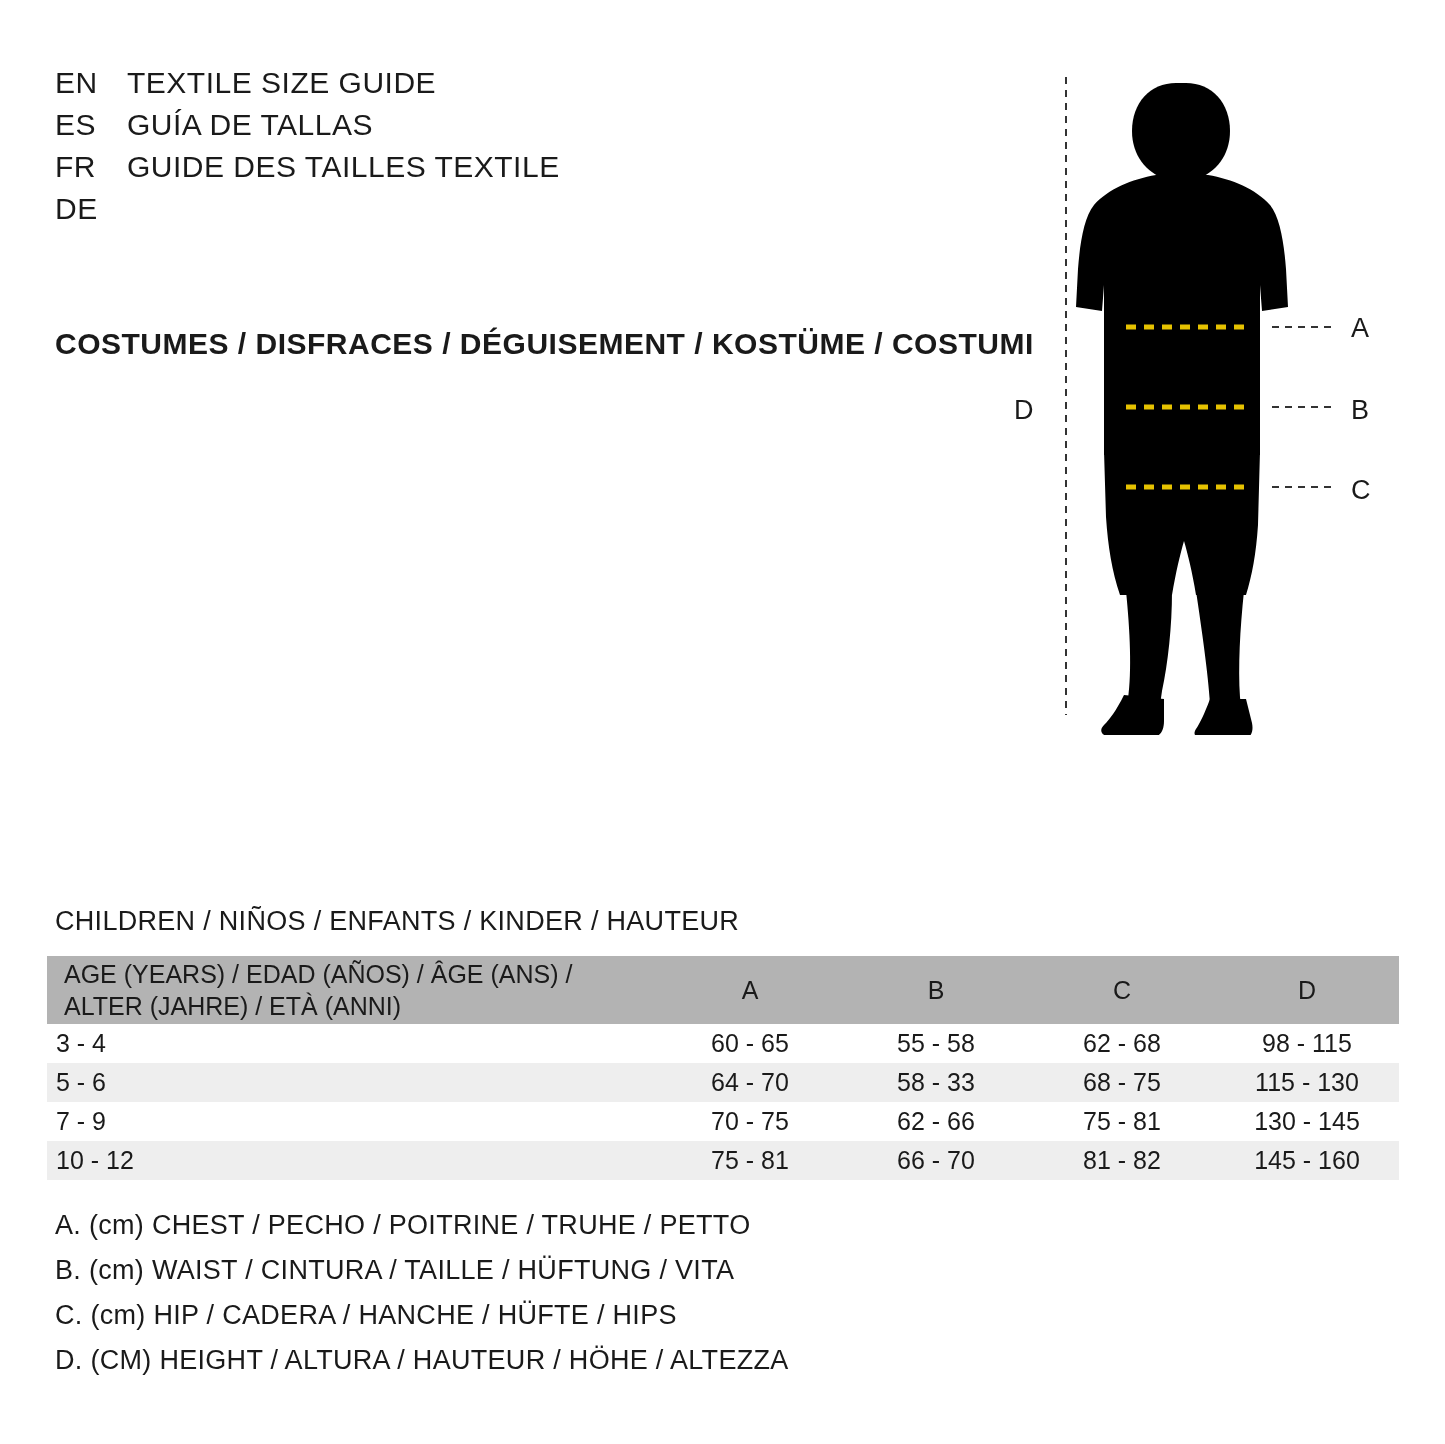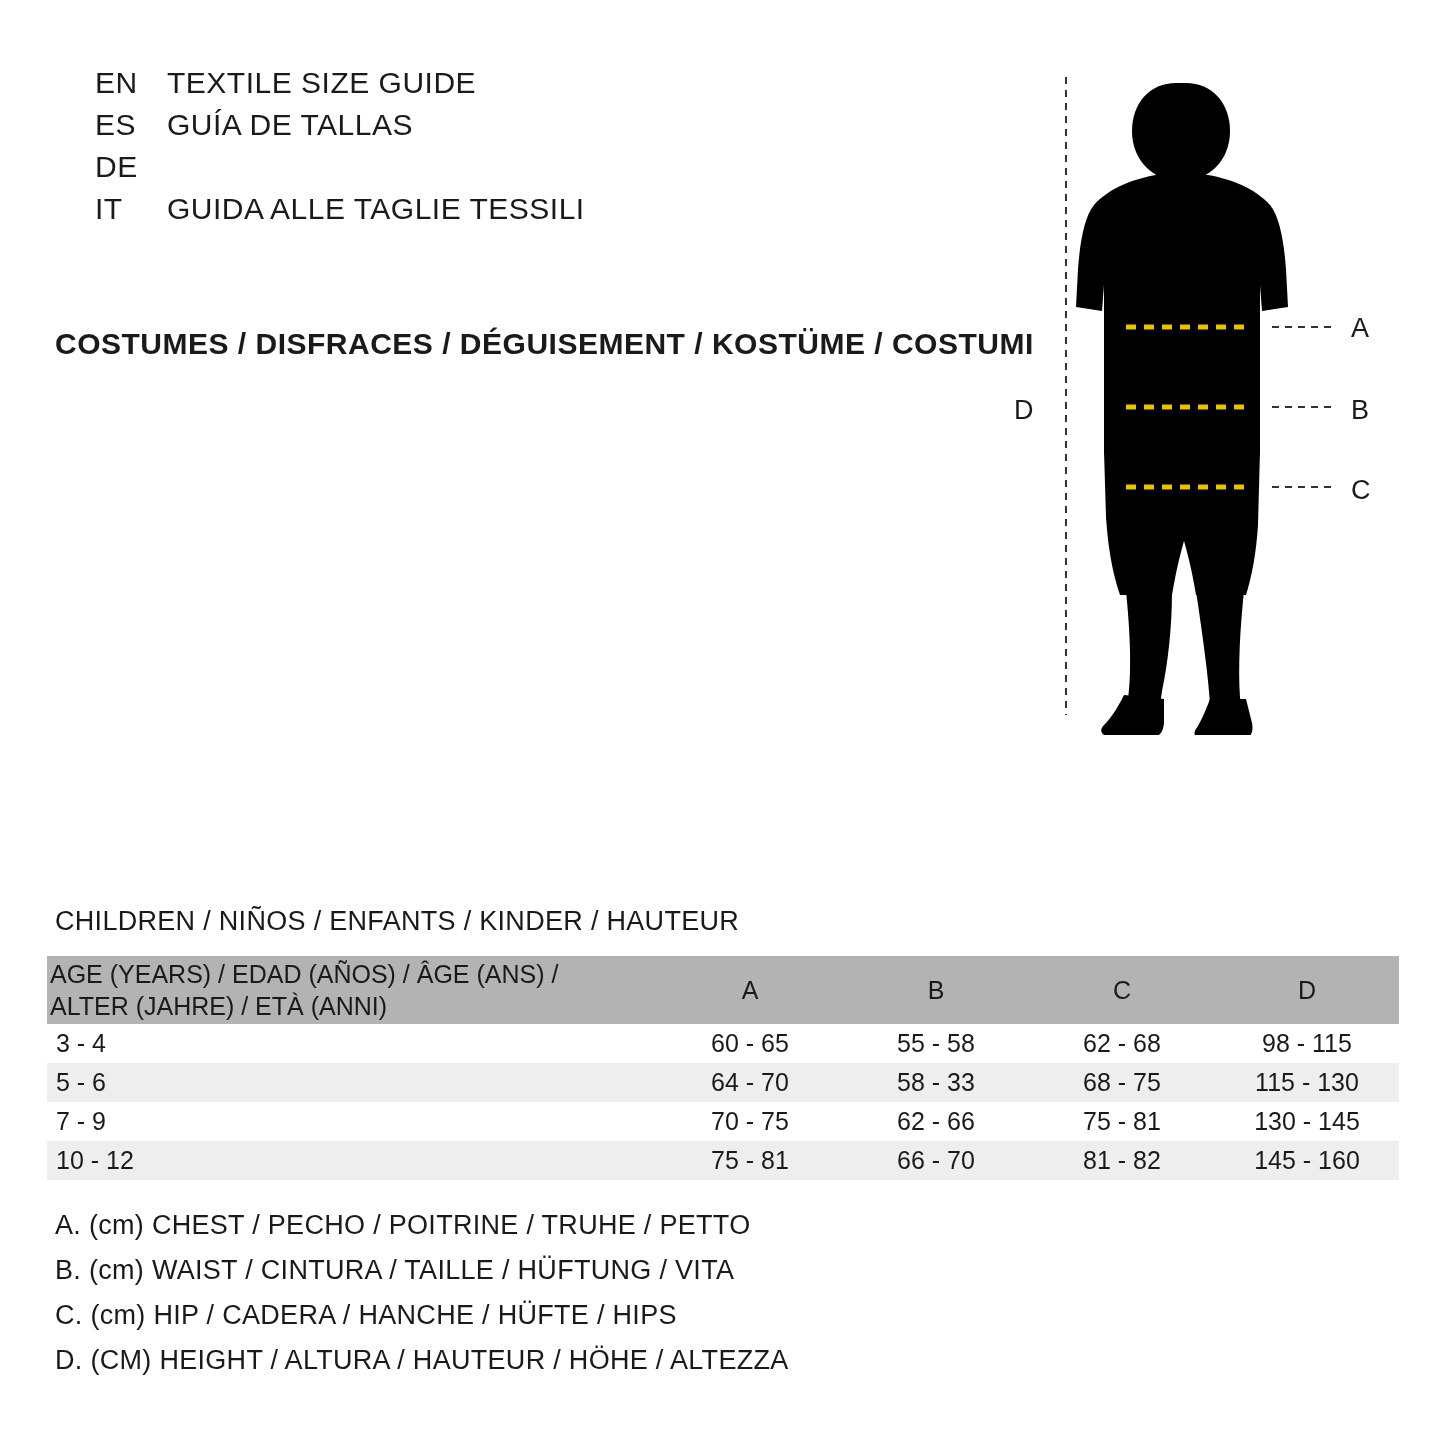--- a/index.html
+++ b/index.html
@@ -25,21 +25,20 @@
   }
   .lang-row {
     display: flex;
     align-items: baseline;
     height: 42px;
   }
   .lang-code {
     width: 72px;
     font-size: 30px;
     letter-spacing: 0.5px;
-    margin-left: 40px;
   }
   .lang-text {
     font-size: 30px;
     letter-spacing: 0.5px;
   }
   .costumes-line {
     position: absolute;
     left: 55px;
     top: 327px;
     font-size: 30px;
@@ -94,21 +93,21 @@
     background: #b3b3b3;
   }
   thead th {
     height: 68px;
     text-align: center;
     color: #1a1a1a;
     font-size: 25px;
   }
   thead th.age-head {
     text-align: left;
-    padding-left: 3px;
+    padding-left: 17px;
     line-height: 1.28;
     margin-left: 28px;
   }
   tbody td {
     height: 39px;
     text-align: center;
   }
   tbody td.age-cell {
     text-align: left;
     padding-left: 9px;
@@ -143,25 +142,25 @@
 <div class="lang-block">
   <div class="lang-row">
     <div class="lang-code">EN</div>
     <div class="lang-text">TEXTILE SIZE GUIDE</div>
   </div>
   <div class="lang-row">
     <div class="lang-code">ES</div>
     <div class="lang-text">GUÍA DE TALLAS</div>
   </div>
   <div class="lang-row">
+    <div class="lang-code">FR</div>
+    <div class="lang-text">GUIDE DES TAILLES TEXTILE</div>
+  </div>
+  <div class="lang-row">
     <div class="lang-code">DE</div>
-  </div>
-  <div class="lang-row">
-    <div class="lang-code">IT</div>
-    <div class="lang-text">GUIDA ALLE TAGLIE TESSILI</div>
   </div>
 </div>
 
 <div class="costumes-line">COSTUMES / DISFRACES / DÉGUISEMENT / KOSTÜME / COSTUMI</div>
 
 <div class="figure-area">
   <svg class="figure-svg" width="420" height="680" viewBox="0 0 420 680">
 
     <line x1="86" y1="22" x2="86" y2="660" stroke="#333333" stroke-width="2" stroke-dasharray="7,6"></line>
 

